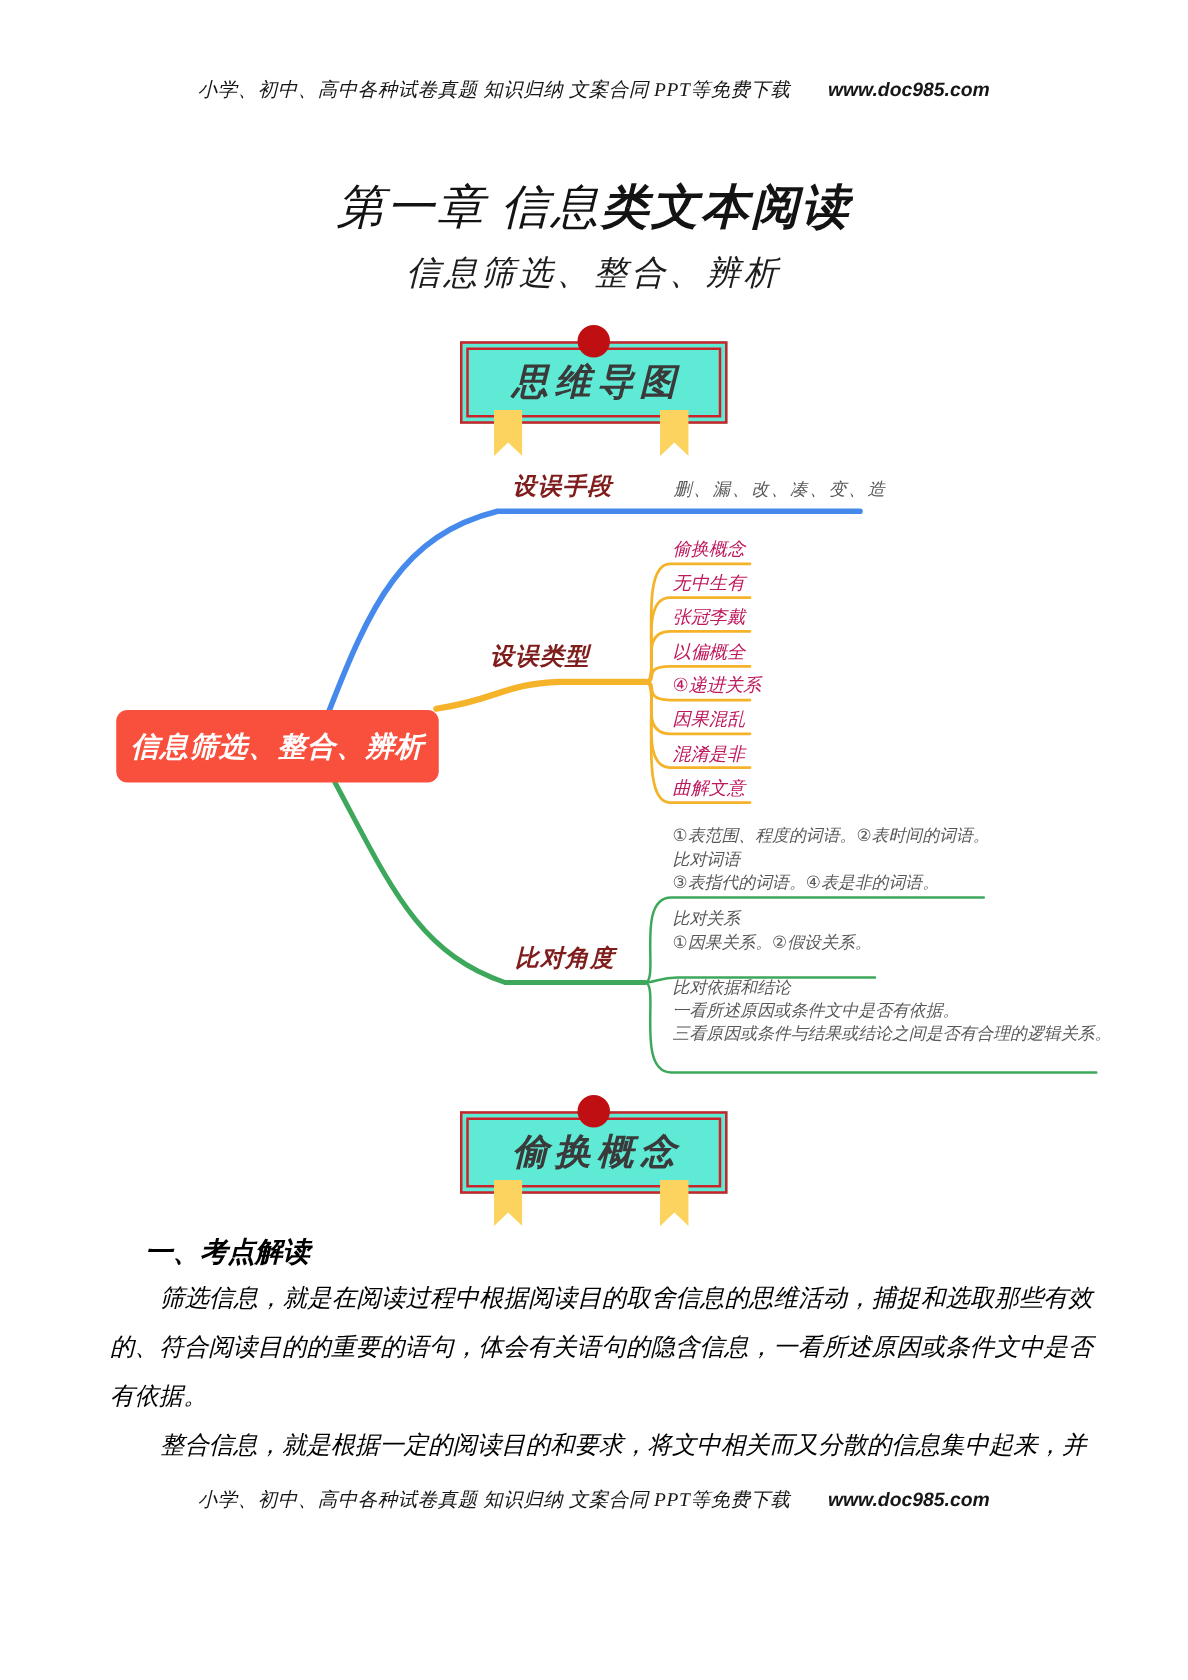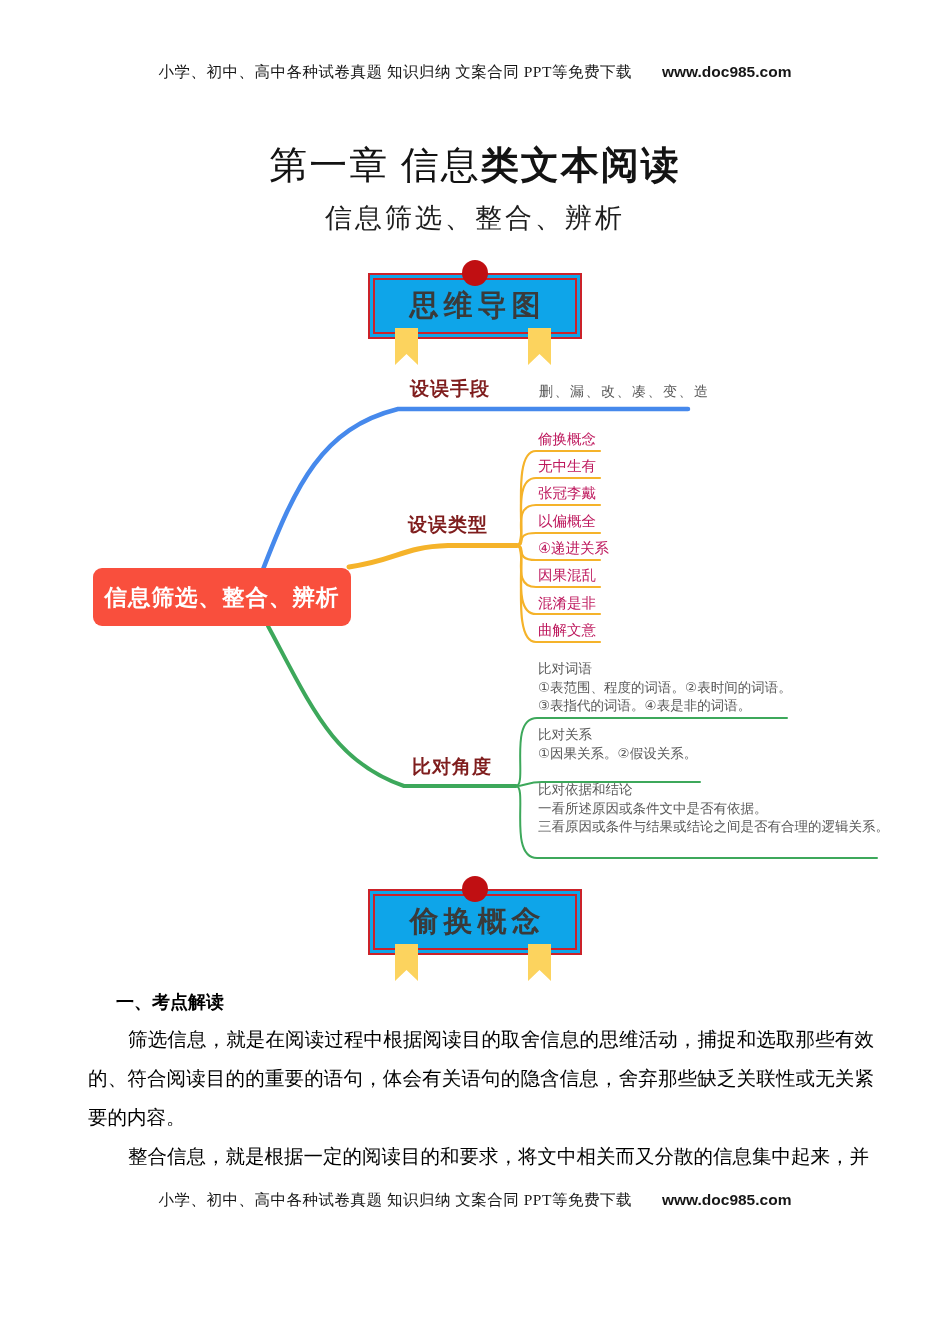--- a/index.html
+++ b/index.html
@@ -1,53 +1,53 @@
 <!DOCTYPE html>
 <html><head>
 <meta charset="utf-8">
 <style>
   html,body{margin:0;padding:0;background:#ffffff;}
   #page{position:relative;width:950px;height:1344px;background:#fff;overflow:hidden;
-        font-family:"Liberation Sans","DejaVu Sans",sans-serif;}
+        font-family:"Liberation Sans","DejaVu Sans",sans-serif;font-style:italic;}
   .abs{position:absolute;}
   .center-text{left:0;width:100%;text-align:center;}
 
   
   .meta-line{font-family:"Liberation Serif","DejaVu Serif",serif;font-size:15.5px;color:#161616;letter-spacing:.5px;}
   .meta-line .site{font-family:"Liberation Sans","DejaVu Sans",sans-serif;font-weight:700;margin-left:30px;letter-spacing:0;}
 
   
   .doc-title{font-size:38px;color:#131313;letter-spacing:2px;}
   .doc-title .t-light{font-family:"Liberation Serif","DejaVu Serif",serif;font-weight:400;}
   .doc-title .t-bold{font-weight:700;}
   .doc-subtitle{font-size:27px;color:#1d1d1d;font-weight:500;letter-spacing:3px;}
 
   
   .badge{width:214px;height:104px;left:50%;transform:translateX(-50%);}
-  .badge-frame{position:absolute;left:0;top:0;width:210px;height:62px;border:2px solid #cc2229;background:#0ea5e9;z-index:2;}
+  .badge-frame{position:absolute;left:0;top:0;width:210px;height:62px;border:2px solid #cc2229;background:#5eead4;z-index:2;}
   .badge-inner{position:absolute;inset:3px;border:2px solid #cc2229;display:flex;align-items:center;justify-content:center;}
   .badge-text{font-size:29px;font-weight:700;color:#3a3a3a;letter-spacing:5px;text-indent:5px;}
   .badge-dot{position:absolute;left:50%;top:-13px;transform:translateX(-50%);width:26px;height:26px;border-radius:50%;z-index:4;}
   .ribbon{position:absolute;width:23px;height:37px;top:55px;z-index:3;
           clip-path:polygon(0 0,100% 0,100% 100%,50% 70%,0 100%);}
   .ribbon.l{left:27px}.ribbon.r{right:31px}
 
   
   .mm-lines{position:absolute;left:0;top:0;z-index:1;}
   .mm-node{left:93px;top:568px;width:258px;height:58px;border-radius:9px;z-index:2;
            display:flex;align-items:center;justify-content:center;}
   .mm-node span{color:#fff;font-size:22.5px;font-weight:700;letter-spacing:1px;}
   .mm-label{font-size:19px;font-weight:700;color:#7f1d1d;letter-spacing:1px;z-index:2;}
   .mm-seq{font-size:14px;color:#585858;letter-spacing:1.5px;z-index:2;}
   .mm-item{font-size:14.5px;color:#be185d;z-index:2;}
   .mm-block{font-size:13.5px;line-height:18.5px;color:#585858;z-index:2;width:370px;}
 
   
   .content{top:984px;left:88px;width:786px;color:#000;}
-  .content .sec-h{margin:0;font-size:18px;font-weight:700;line-height:36px;text-indent:28px;
+  .content .sec-h{margin:0;font-size:22px;font-weight:700;line-height:36px;text-indent:28px;
                   font-family:"Liberation Sans","DejaVu Sans",sans-serif;color:#000;}
   .content p{margin:0;font-family:"Liberation Serif","DejaVu Serif",serif;
              font-size:19.5px;line-height:39px;text-align:justify;text-indent:40px;}
 </style>
 </head>
 <body>
 
 <div id="page">
 
   <div class="abs center-text meta-line" style="top:62px">
@@ -85,37 +85,37 @@
     <path d="M516 786 C528 786 508 718 537 718 L787 718" fill="none" stroke-width="2" stroke-linecap="round" style="stroke: rgb(61, 168, 91);"></path>
     <path d="M516 786 C524 786 528 782 542 782 L700 782" fill="none" stroke-width="2" stroke-linecap="round" style="stroke: rgb(61, 168, 91);"></path>
     <path d="M516 786 C528 786 508 858 537 858 L877 858" fill="none" stroke-width="2" stroke-linecap="round" style="stroke: rgb(61, 168, 91);"></path>
   </svg>
 
   <div class="abs mm-node" style="background: rgb(249, 79, 61);">
     <span>信息筛选、整合、辨析</span>
   </div>
 
   <div class="abs mm-label" style="left:410px;top:376px">设误手段</div>
-  <div class="abs mm-label" style="left:408px;top:512px">设误类型</div>
+  <div class="abs mm-label" style="left:392px;top:512px">设误类型</div>
   <div class="abs mm-label" style="left:412px;top:754px">比对角度</div>
 
   <div class="abs mm-seq" style="left:539px;top:383px">删、漏、改、凑、变、造</div>
 
   <div class="abs mm-item" style="left:538px;top:430px">偷换概念</div>
   <div class="abs mm-item" style="left:538px;top:457px">无中生有</div>
   <div class="abs mm-item" style="left:538px;top:484px">张冠李戴</div>
   <div class="abs mm-item" style="left:538px;top:512px">以偏概全</div>
   <div class="abs mm-item" style="left:538px;top:539px">④递进关系</div>
   <div class="abs mm-item" style="left:538px;top:566px">因果混乱</div>
   <div class="abs mm-item" style="left:538px;top:594px">混淆是非</div>
   <div class="abs mm-item" style="left:538px;top:621px">曲解文意</div>
 
   <div class="abs mm-block" style="left:538px;top:660px">
+    <div>①表范围、程度的词语。②表时间的词语。</div>
     <div>比对词语</div>
-    <div>①表范围、程度的词语。②表时间的词语。</div>
     <div>③表指代的词语。④表是非的词语。</div>
   </div>
   <div class="abs mm-block" style="left:538px;top:726px">
     <div>比对关系</div>
     <div>①因果关系。②假设关系。</div>
   </div>
   <div class="abs mm-block" style="left:538px;top:781px">
     <div>比对依据和结论</div>
     <div>一看所述原因或条件文中是否有依据。</div>
     <div>三看原因或条件与结果或结论之间是否有合理的逻辑关系。</div>
@@ -127,21 +127,21 @@
       <div class="badge-inner" style="border-color: rgb(204, 34, 41);">
         <span class="badge-text">偷换概念</span>
       </div>
     </div>
     <div class="ribbon l" style="background: rgb(252, 211, 94);"></div>
     <div class="ribbon r" style="background: rgb(252, 211, 94);"></div>
   </div>
 
   <div class="abs content">
     <div class="sec-h">一、考点解读</div>
-    <p>筛选信息，就是在阅读过程中根据阅读目的取舍信息的思维活动，捕捉和选取那些有效的、符合阅读目的的重要的语句，体会有关语句的隐含信息，舍弃那些缺乏关联性或无关紧要的内容。</p>
+    <p>筛选信息，就是在阅读过程中根据阅读目的取舍信息的思维活动，捕捉和选取那些有效的、符合阅读目的的重要的语句，体会有关语句的隐含信息，一看所述原因或条件文中是否有依据。</p>
     <p>整合信息，就是根据一定的阅读目的和要求，将文中相关而又分散的信息集中起来，并</p>
   </div>
 
   <div class="abs center-text meta-line" style="top:1190px">
     <span>小学、初中、高中各种试卷真题 知识归纳 文案合同 PPT等免费下载</span><span class="site">www.doc985.com</span>
   </div>
 
 </div>
 
 </body></html>

